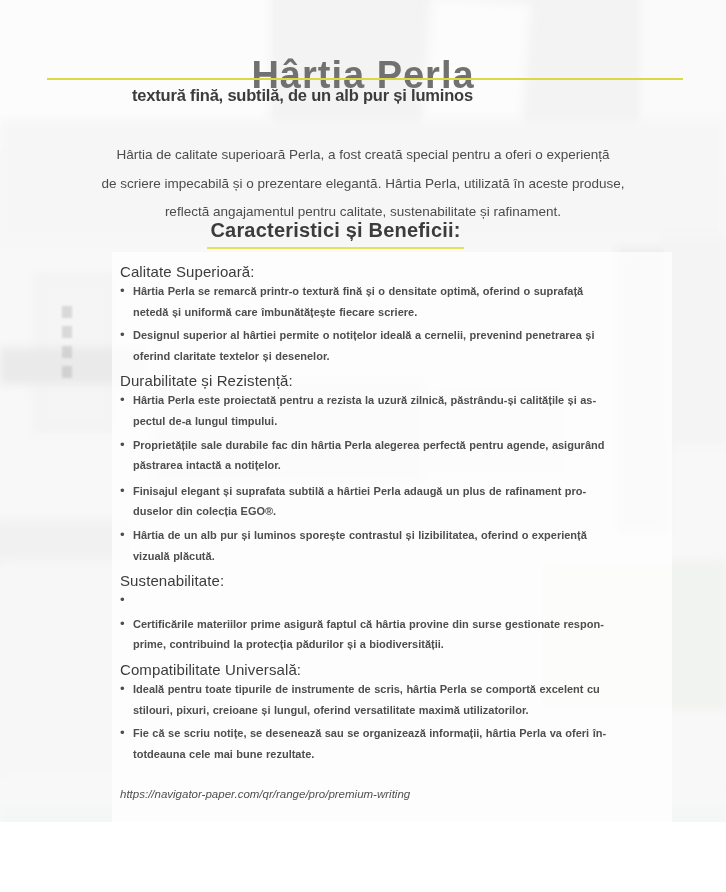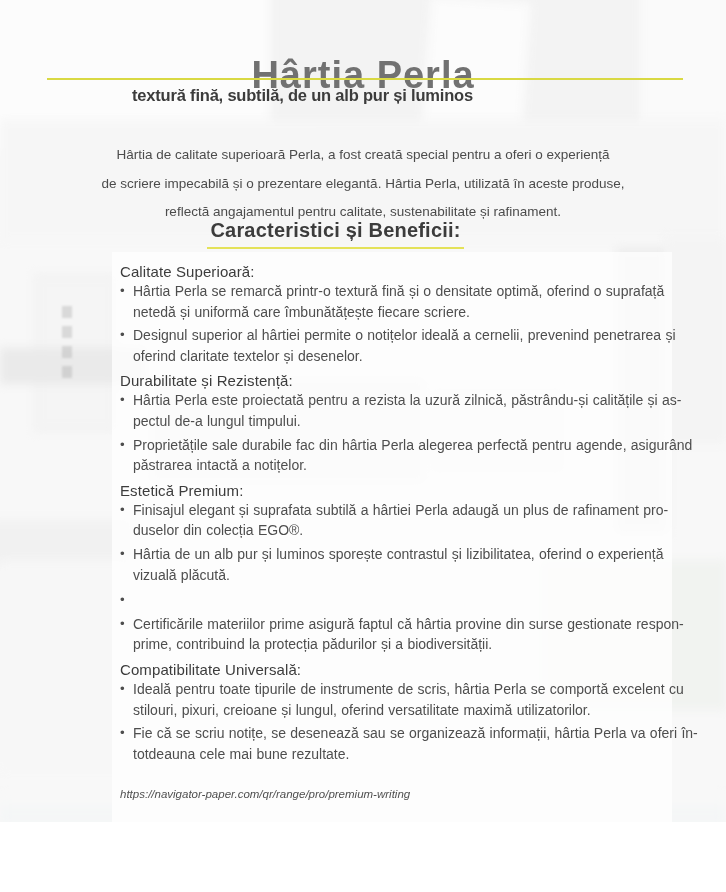--- a/index.html
+++ b/index.html
@@ -46,21 +46,21 @@
   .features-wrap{position:absolute;top:219px;left:0;width:671px;text-align:center;}
   .features-heading{display:inline-block;font-size:20px;font-weight:bold;color:var(--text-dark);
     letter-spacing:0.2px;border-bottom:2px solid #e4e259;padding:0 3px 5px 3px;margin:0;}
   .panel{position:absolute;left:112px;top:252px;width:560px;height:570px;
     background:rgba(255,255,255,0.74);box-sizing:border-box;padding:10px 0 0 8px;}
   .sec{margin:0 0 5px 0;}
   .sec-h{font-size:15px;line-height:19px;font-weight:normal;color:var(--text-dark);margin:0;letter-spacing:0.1px;}
   .li{display:flex;margin:0;}
   .li + .li{margin-top:3px;}
   .dot{flex:none;width:13px;color:var(--body-text);font-size:13.3px;line-height:20.6px;}
-  .btxt{white-space:pre;font-size:14px;line-height:20.6px;color:var(--body-text);word-spacing:0.4px;}
+  .btxt{white-space:pre;font-size:11px;line-height:20.6px;color:var(--body-text);word-spacing:0.4px;font-weight:bold;}
   .url{display:inline-block;margin-top:19px;font-size:11.5px;font-style:italic;color:#4f4f4f;text-decoration:none;}
 </style>
 </head>
 <body>
 
 <div class="page">
 
   <div class="photo">
     <div class="sh sh1"></div>
     <div class="sh sh2"></div>
@@ -119,34 +119,34 @@
 pectul de-a lungul timpului.</span>
       </div>
       <div class="li">
         <span class="dot">•</span>
         <span class="btxt">Proprietățile sale durabile fac din hârtia Perla alegerea perfectă pentru agende, asigurând
 păstrarea intactă a notițelor.</span>
       </div>
     </div>
 
     <div class="sec">
-      <h3 class="sec-h">Estetică Premium:</h3>
       <div class="li">
         <span class="dot">•</span>
         <span class="btxt">Finisajul elegant și suprafata subtilă a hârtiei Perla adaugă un plus de rafinament pro-
 duselor din colecția EGO®.</span>
       </div>
       <div class="li">
         <span class="dot">•</span>
         <span class="btxt">Hârtia de un alb pur și luminos sporește contrastul și lizibilitatea, oferind o experiență
 vizuală plăcută.</span>
       </div>
     </div>
 
     <div class="sec">
+      <h3 class="sec-h">Sustenabilitate:</h3>
       <div class="li">
         <span class="dot">•</span>
       </div>
       <div class="li">
         <span class="dot">•</span>
         <span class="btxt">Certificările materiilor prime asigură faptul că hârtia provine din surse gestionate respon-
 prime, contribuind la protecția pădurilor și a biodiversității.</span>
       </div>
     </div>
 

